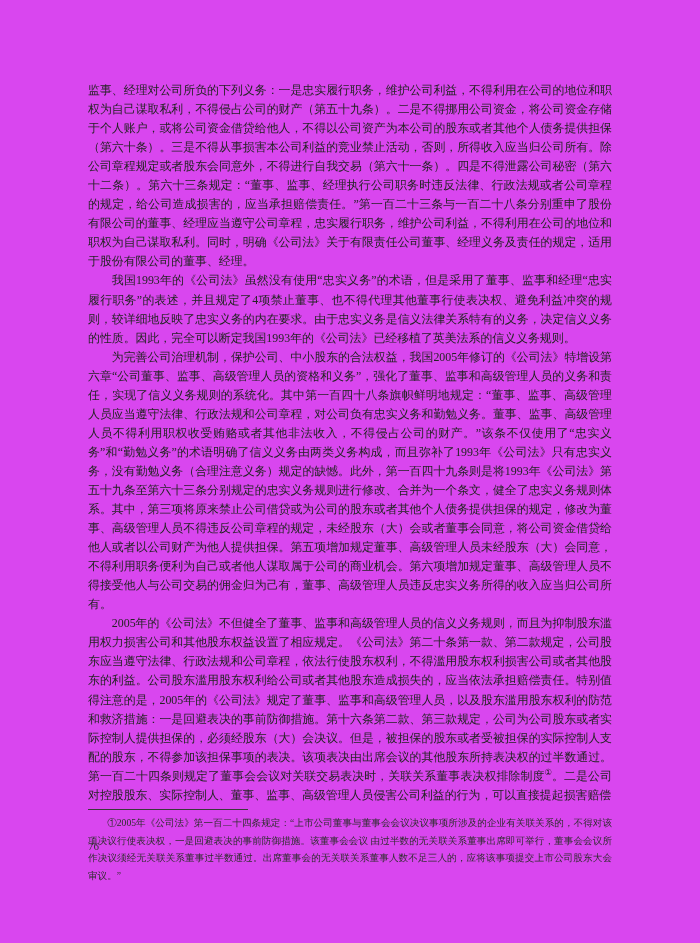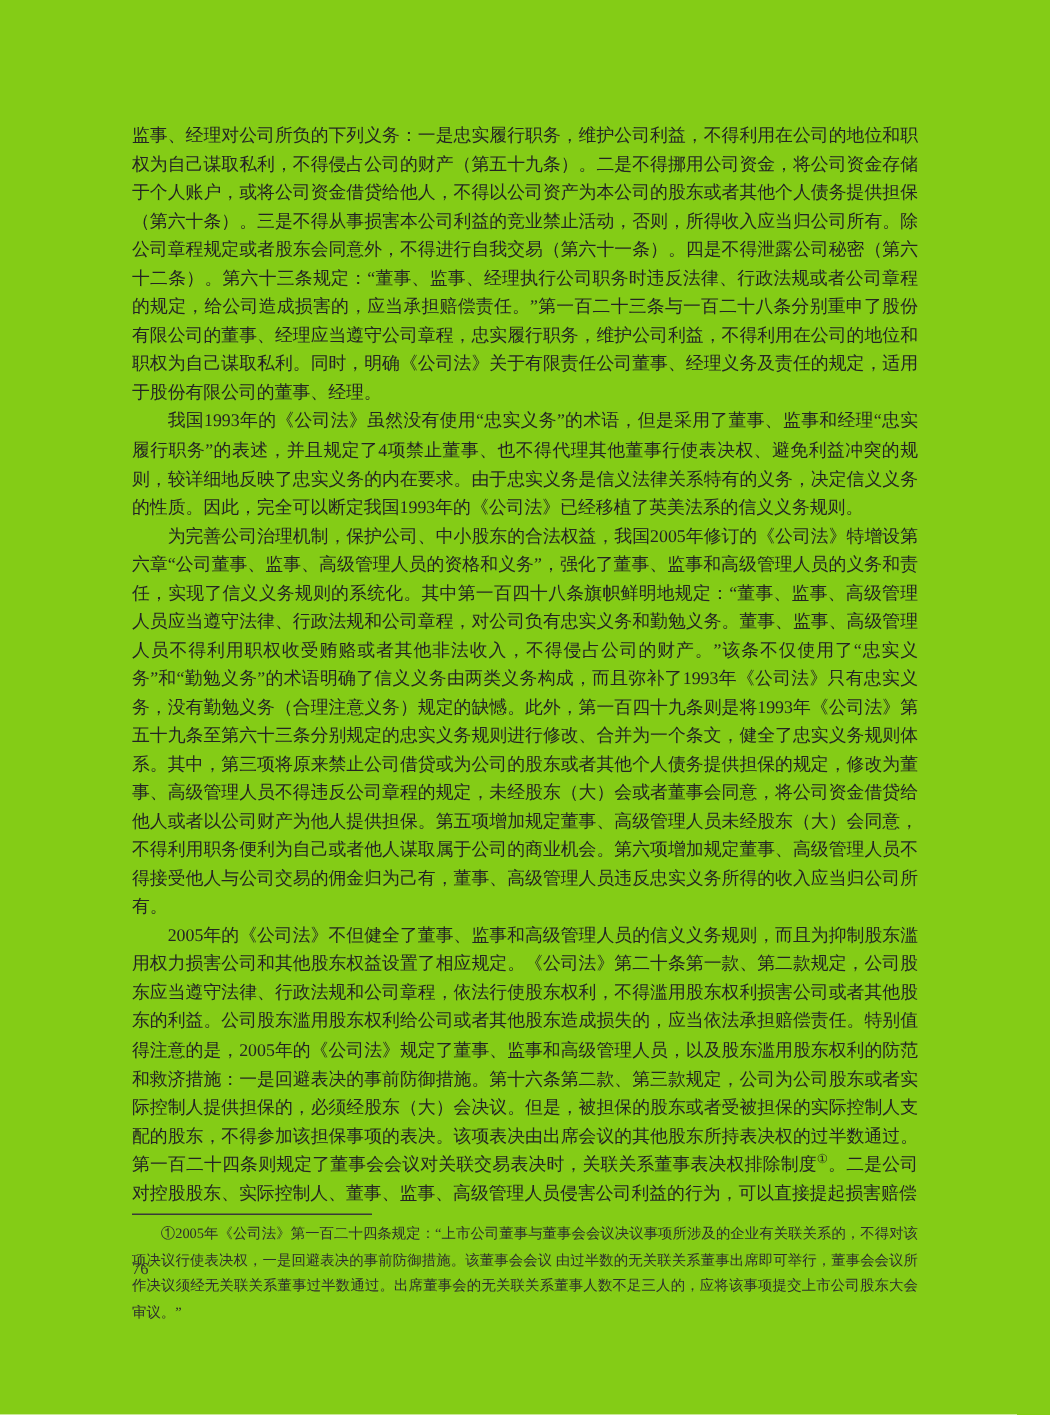--- a/index.html
+++ b/index.html
@@ -1,21 +1,21 @@
 <!DOCTYPE html>
 <html><head>
 <meta charset="utf-8">
 <style>
   * { margin: 0; padding: 0; box-sizing: border-box; }
   html, body { background: #ffffff; }
   .page {
     position: relative;
     width: 700px;
     height: 943px;
-    background: #84cc16;
+    background: #d946ef;
     font-family: "Liberation Serif", "DejaVu Serif", serif;
     color: #242424;
     overflow: hidden;
   }
   .body-text {
     position: absolute;
     left: 88px;
     top: 81px;
     width: 524px;
   }

